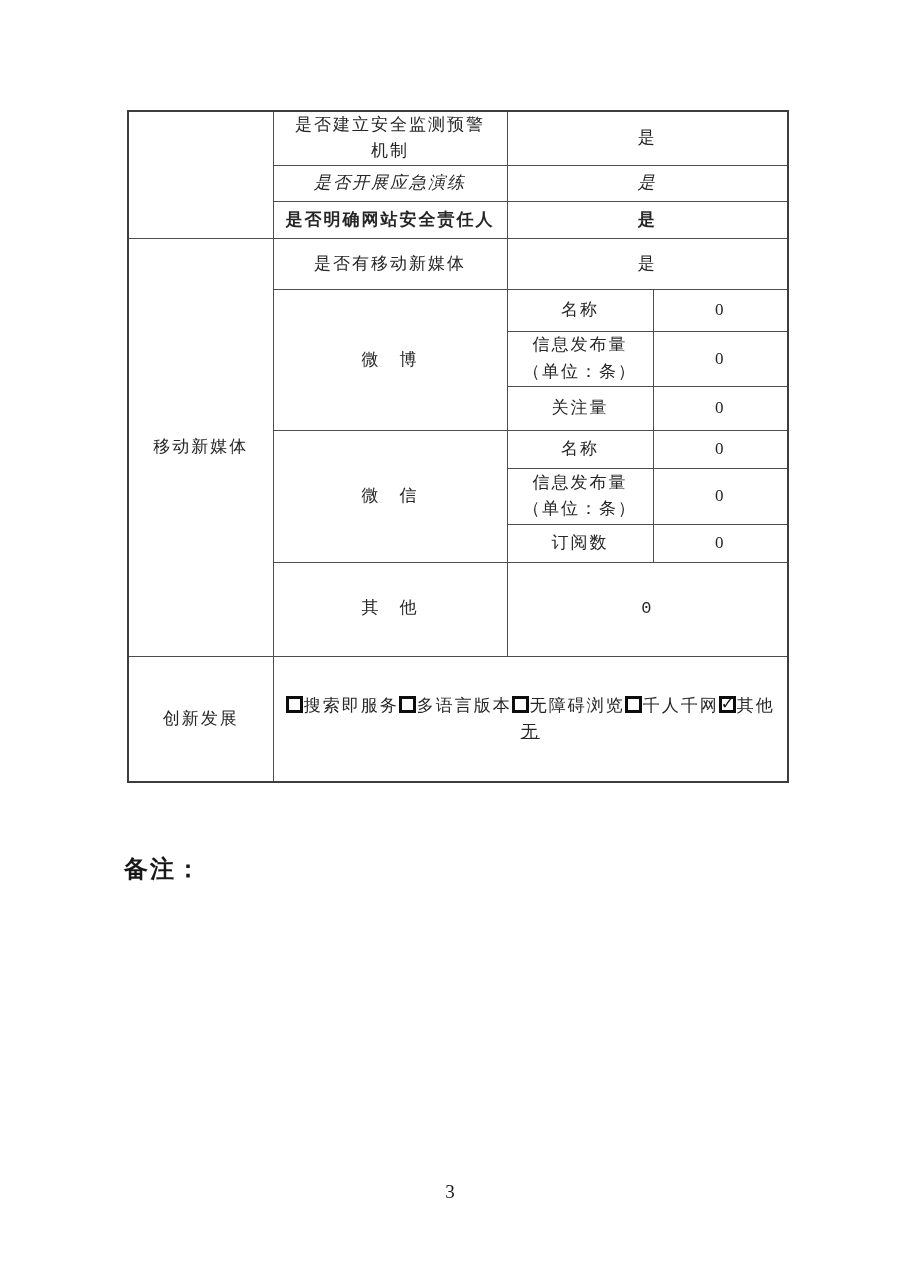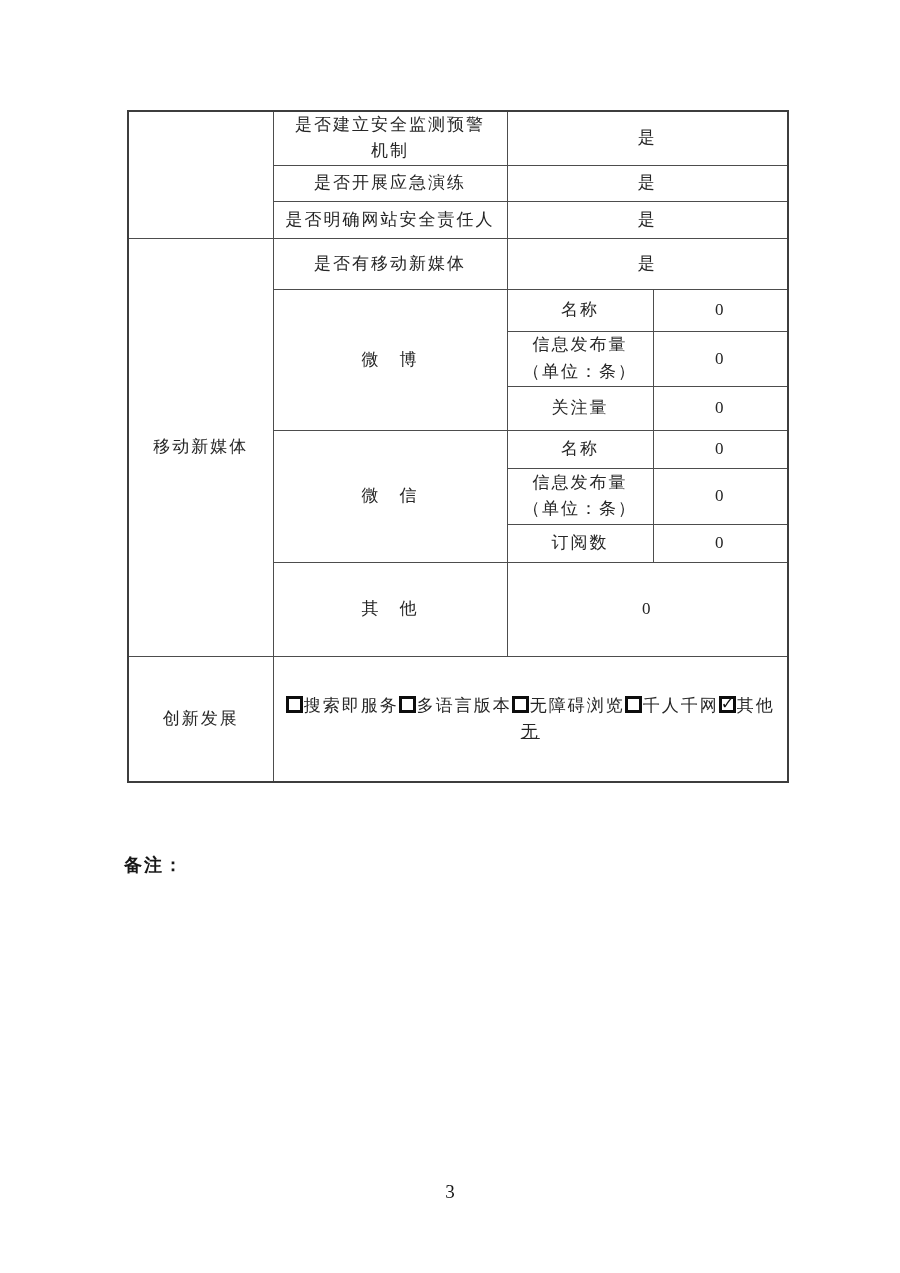--- a/index.html
+++ b/index.html
@@ -26,30 +26,30 @@
     vertical-align: middle;
     font-size: 17px;
     letter-spacing: 2px;
     line-height: 1.55;
     padding: 0 2px;
     overflow: hidden;
   }
   table.report { border: 2px solid #3d3d3d; }
   .ml { white-space: pre-line; }
   tr.r1  { height: 52px; }
-  tr.r2  { height: 36px; }
-  tr.r3  { height: 37px; }
+  tr.r2  { height: 36px; font-style: italic; }
+  tr.r3  { height: 37px; font-weight: bold; }
   tr.r4  { height: 51px; }
   tr.r5  { height: 42px; }
   tr.r6  { height: 55px; }
   tr.r7  { height: 44px; }
   tr.r8  { height: 38px; }
   tr.r9  { height: 56px; }
   tr.r10 { height: 38px; }
-  tr.r11 { height: 94px; }
+  tr.r11 { height: 94px; font-family: Liberation Mono, monospace; }
   tr.r12 { height: 126px; }
   td.innov-content {
     text-align: left;
     padding-left: 38px;
     padding-right: 4px;
     letter-spacing: 1px;
     line-height: 1.85;
   }
   .cb-item { white-space: nowrap; text-align: center; }
   .cb-box {
@@ -72,21 +72,21 @@
     font-family: "DejaVu Sans", sans-serif;
   }
   .cb-item.checked .cb-check { display: block; }
   .other-line {
     text-decoration: underline;
     display: inline-block;
   }
   .remark {
     position: absolute;
     left: 124px; top: 853px;
-    font-size: 18px;
+    font-size: 24px;
     font-weight: bold;
     letter-spacing: 2px;
     color: #171717;
   }
   .page-num {
     position: absolute;
     left: 0; top: 1181px;
     width: 900px;
     text-align: center;
     font-size: 19px;

